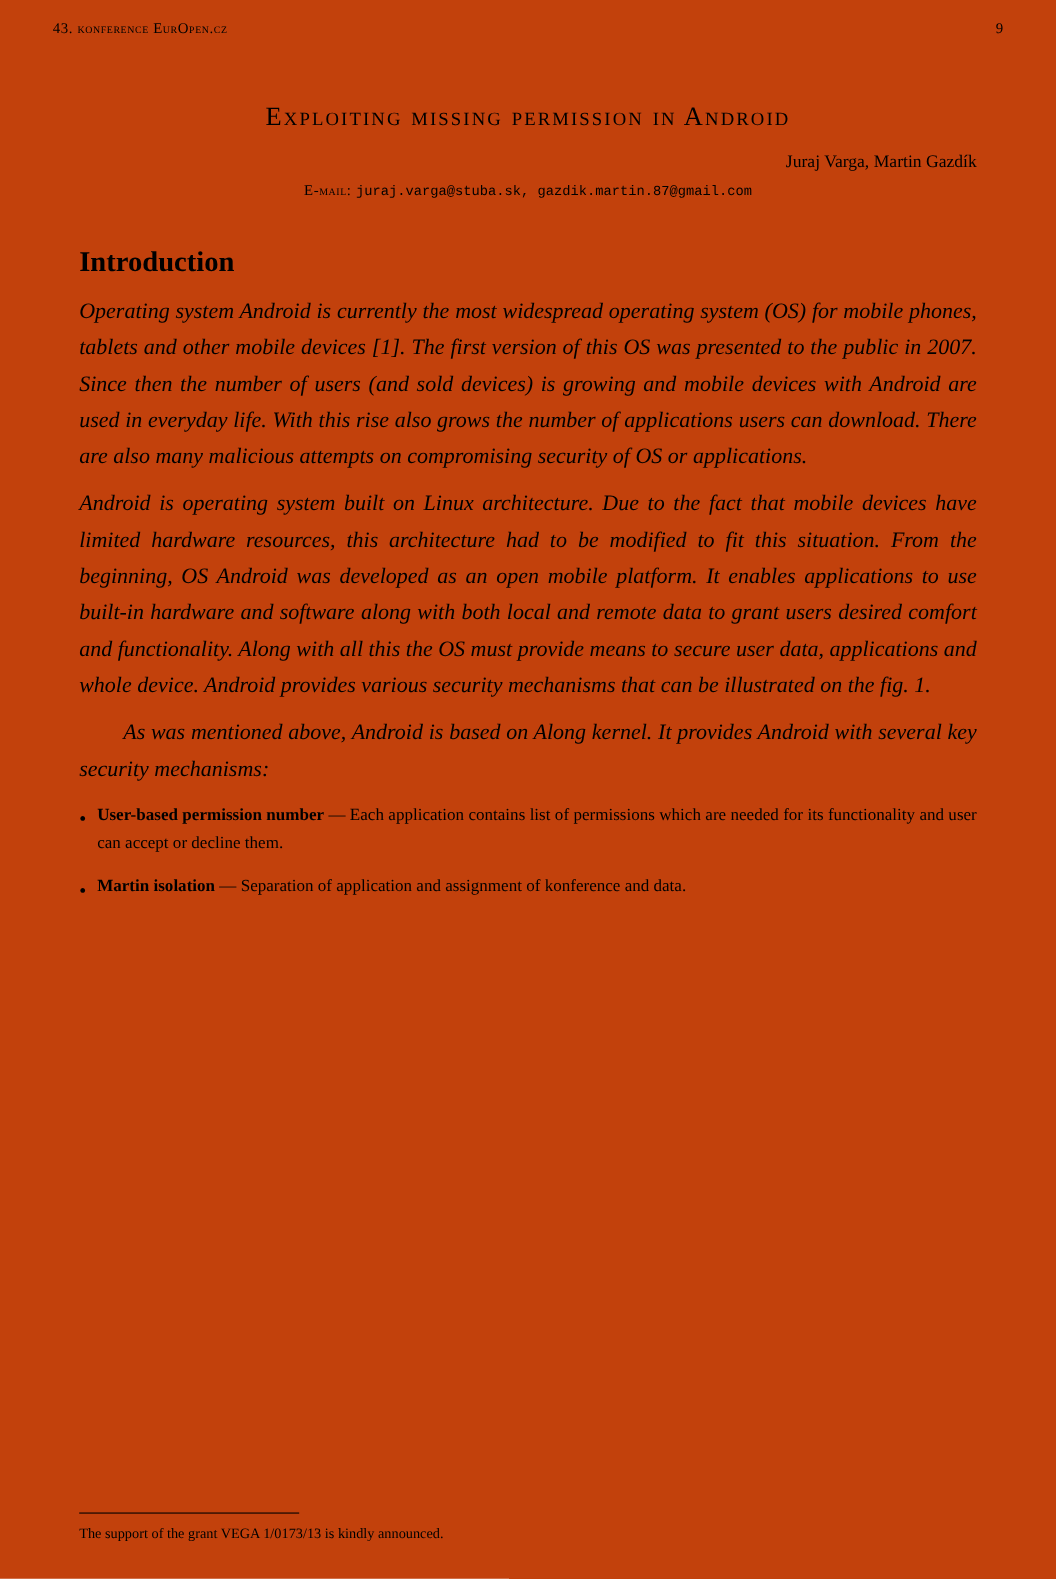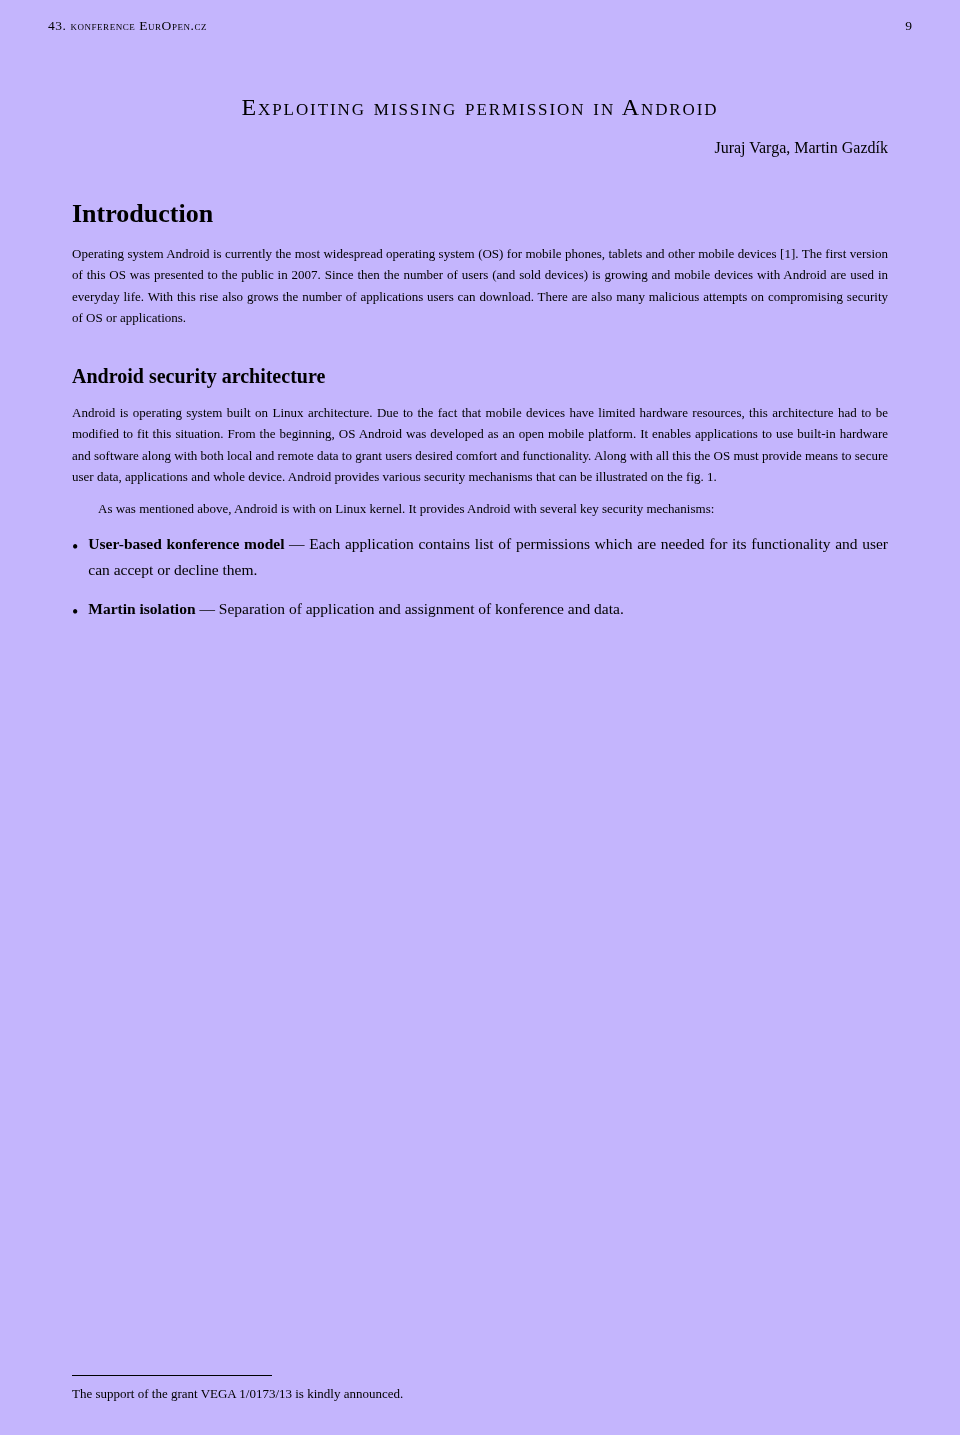--- a/index.html
+++ b/index.html
@@ -13,21 +13,21 @@
       font-family: "Computer Modern", "Latin Modern", Georgia, "Times New Roman", serif;
       font-size: 15.5px;
       color: #000000;
       width: 960px;
       min-height: 1435px;
     }
 
     .page {
       width: 960px;
       min-height: 1435px;
-      background: #c4b5fd;
+      background: #c2410c;
       padding: 0;
       position: relative;
     }
 
     .header-bar {
       display: flex;
       justify-content: space-between;
       align-items: flex-start;
       padding: 18px 48px 0 48px;
       border-bottom: none;
@@ -99,22 +99,23 @@
       font-weight: bold;
       margin-top: 36px;
       margin-bottom: 14px;
       color: #000;
     }
 
     .paragraph {
       text-align: justify;
       line-height: 1.65;
       margin-bottom: 10px;
-      font-size: 13px;
-      color: #000;
+      font-size: 20px;
+      color: #000;
+      font-style: italic;
     }
 
     .indent {
       text-indent: 2em;
     }
 
     .bullet-list {
       margin-top: 12px;
       margin-bottom: 12px;
       padding-left: 0;
@@ -167,37 +168,40 @@
   <div class="header-bar">
     <span class="header-left">43. konference EurOpen.cz</span>
     <span class="header-right">9</span>
   </div>
 
   <div class="content">
 
     <div class="title-section">
       <h1 class="main-title">Exploiting missing permission in Android</h1>
       <div class="authors">Juraj Varga, Martin Gazdík</div>
+      <div class="email-line">
+        <span>E-mail:</span>
+        <span class="email-value">juraj.varga@stuba.sk, gazdik.martin.87@gmail.com</span>
+      </div>
     </div>
 
     <div>
       <h2 class="section-title">Introduction</h2>
       <p class="paragraph">Operating system Android is currently the most widespread operating system (OS) for mobile phones, tablets and other mobile devices [1]. The first version of this OS was presented to the public in 2007. Since then the number of users (and sold devices) is growing and mobile devices with Android are used in everyday life. With this rise also grows the number of applications users can download. There are also many malicious attempts on compromising security of OS or applications.</p>
     </div>
 
     <div>
-      <h2 class="section-title-h2">Android security architecture</h2>
       <p class="paragraph">Android is operating system built on Linux architecture. Due to the fact that mobile devices have limited hardware resources, this architecture had to be modified to fit this situation. From the beginning, OS Android was developed as an open mobile platform. It enables applications to use built-in hardware and software along with both local and remote data to grant users desired comfort and functionality. Along with all this the OS must provide means to secure user data, applications and whole device. Android provides various security mechanisms that can be illustrated on the fig. 1.</p>
-      <p class="paragraph indent">As was mentioned above, Android is with on Linux kernel. It provides Android with several key security mechanisms:</p>
+      <p class="paragraph indent">As was mentioned above, Android is based on Along kernel. It provides Android with several key security mechanisms:</p>
 
       <ul class="bullet-list">
         <li>
           <span class="bullet-dot">•</span>
           <span class="bullet-text">
-            <span class="bold">User-based konference model</span><span> — </span><span>Each application contains list of permissions which are needed for its functionality and user can accept or decline them.</span>
+            <span class="bold">User-based permission number</span><span> — </span><span>Each application contains list of permissions which are needed for its functionality and user can accept or decline them.</span>
           </span>
         </li>
         <li>
           <span class="bullet-dot">•</span>
           <span class="bullet-text">
             <span class="bold">Martin isolation</span><span> — </span><span>Separation of application and assignment of konference and data.</span>
           </span>
         </li>
       </ul>
     </div>

